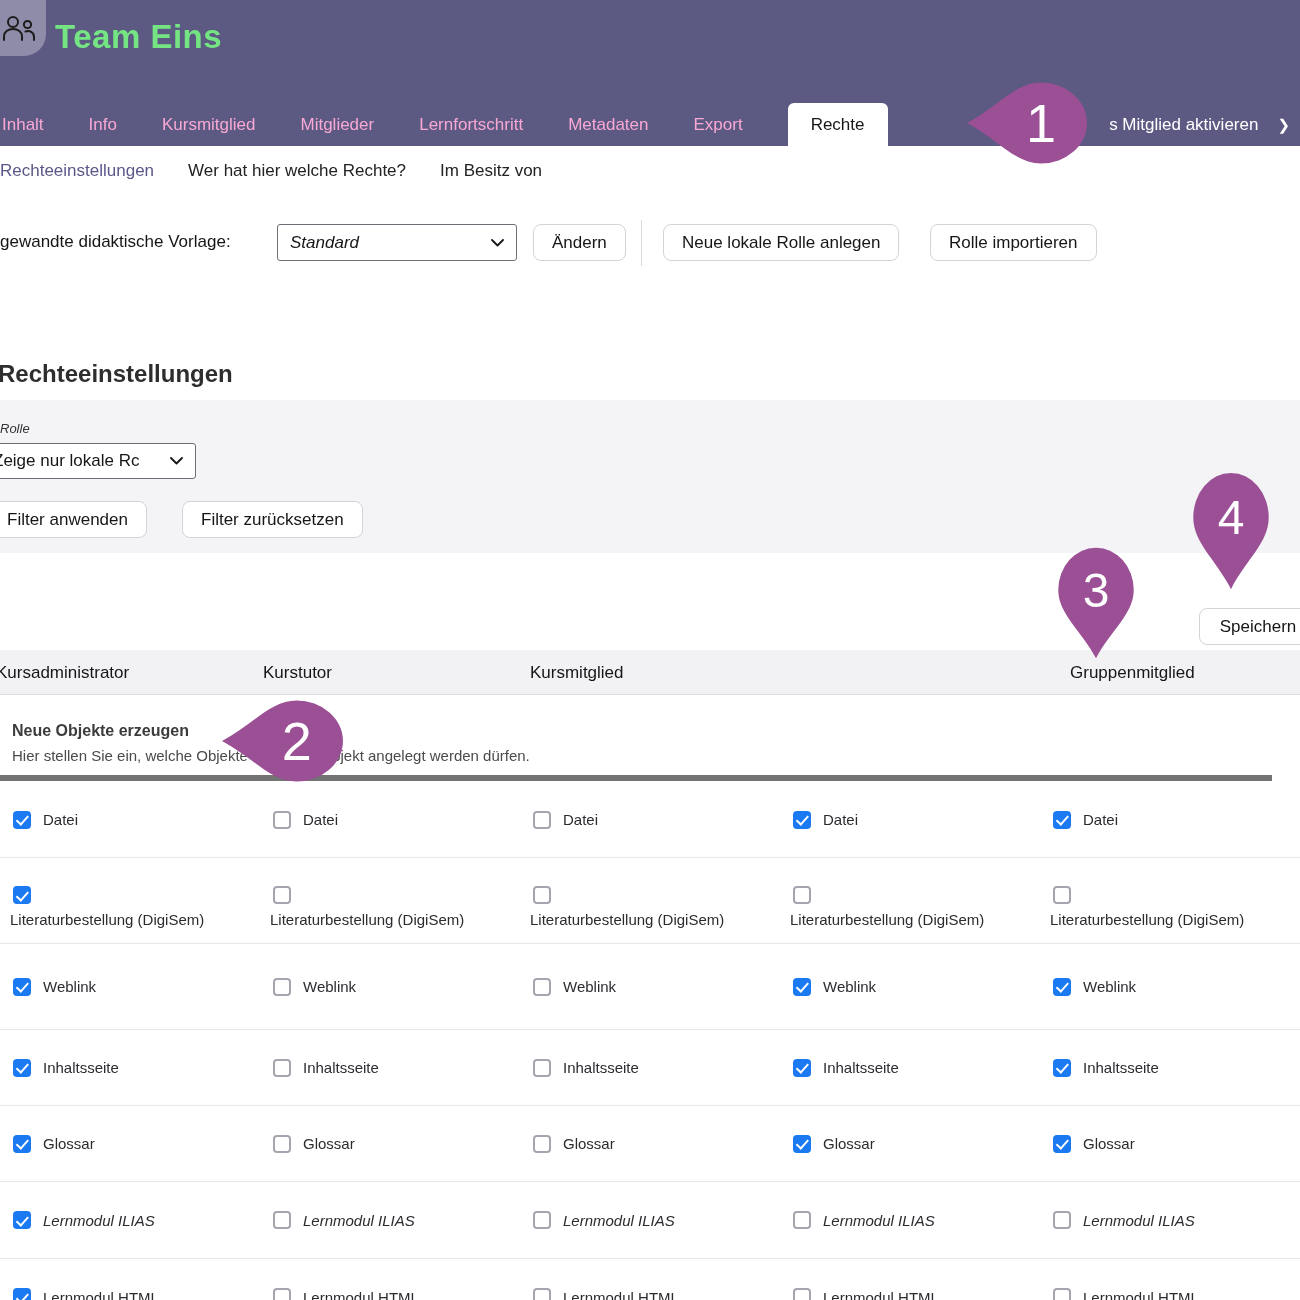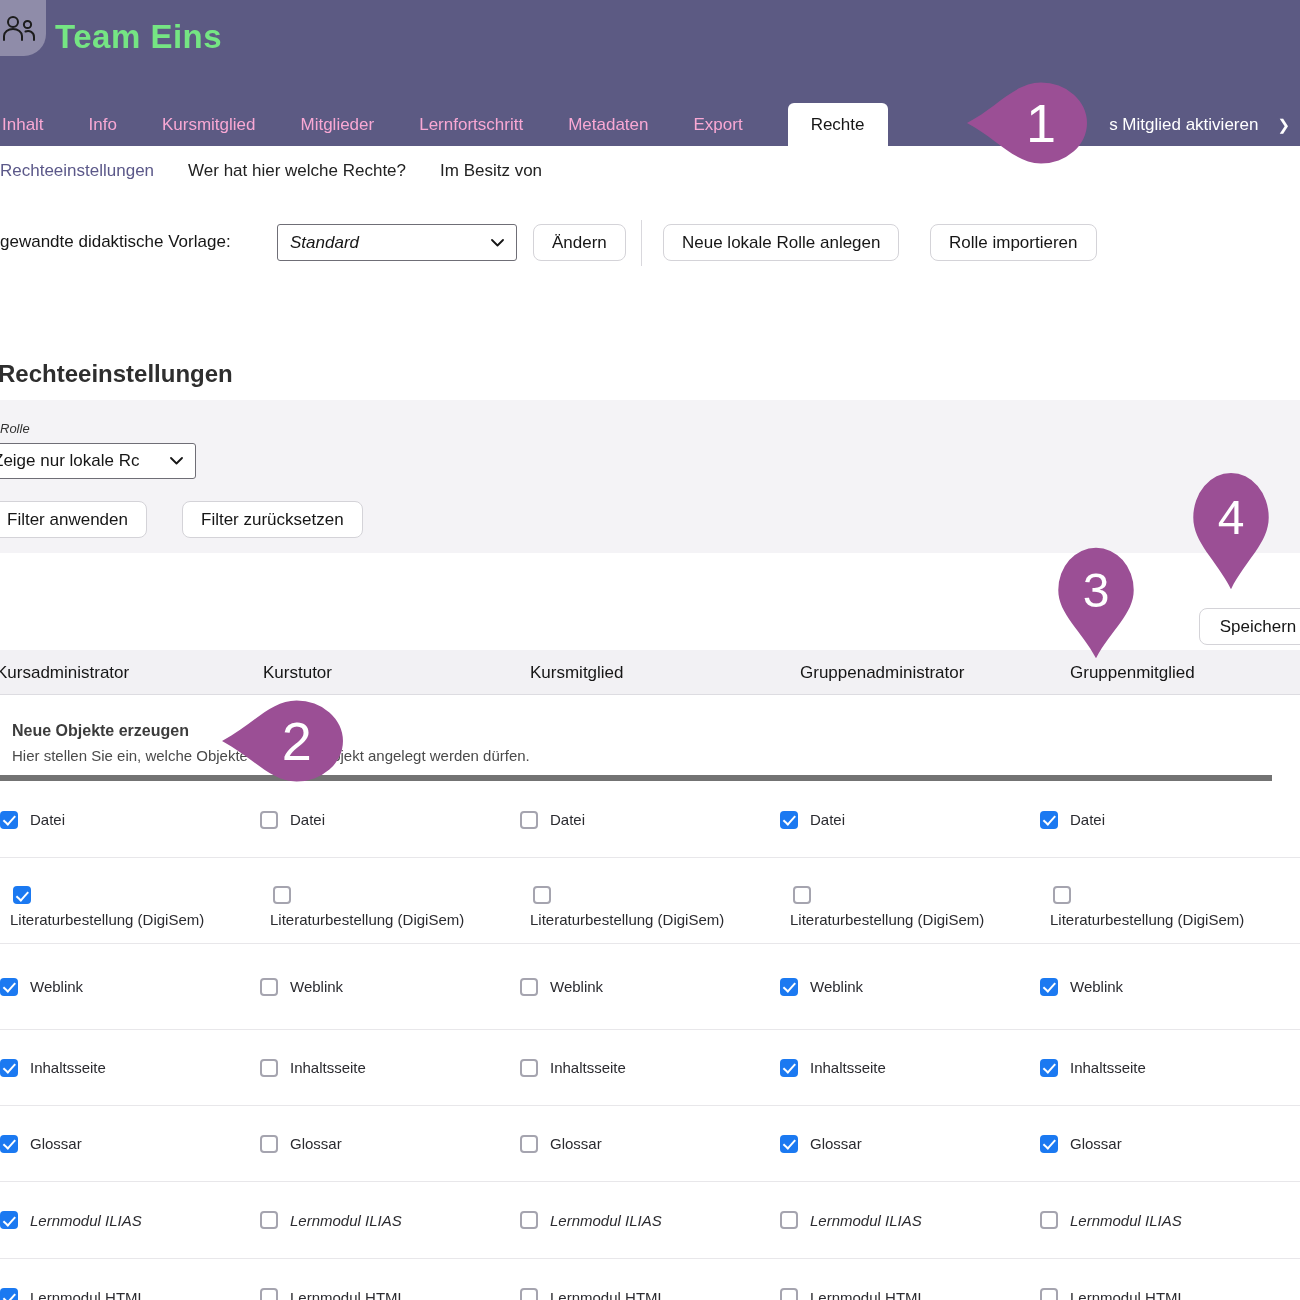--- a/index.html
+++ b/index.html
@@ -63,21 +63,21 @@
   .thead span { position:absolute; top:0; height:45px; display:flex; align-items:center;
                 font-size:17px; color:#161616; white-space:nowrap; }
   .section-row { position:absolute; left:0; top:695px; width:1272px; height:86px;
                  border-bottom:6px solid #737373; }
   .sec-title { position:absolute; left:12px; top:27px; font-size:16px; font-weight:bold; color:#3c3c3c; }
   .sec-desc { position:absolute; left:12px; top:52px; font-size:15px; color:#4a4a4a; }
 
   .prow { position:absolute; left:0; width:1300px; border-bottom:1px solid #e8e7ea; }
   .prow.last { border-bottom:none; }
   .pcell { position:absolute; top:0; width:260px; height:100%; }
-  .pcell.inline { display:flex; align-items:center; gap:12px; }
+  .pcell.inline { display:flex; align-items:center; gap:12px; padding-left:13px; }
   .pcell .plabel { font-size:15px; color:#2b2b30; white-space:nowrap; }
   .pcell.stacked .cb { position:absolute; left:13px; top:28px; }
   .pcell.stacked .plabel { position:absolute; left:10px; top:53px; }
 
   .cb { width:18px; height:18px; border-radius:4px; flex:none; position:relative; cursor:pointer; }
   .cb.unchecked { border:2px solid #a5a4af; background:#fff; }
   .cb.checked { background:var(--c-checkbox_checked,#1b79f1); }
   .cb.checked::after { content:""; position:absolute; left:6px; top:2.5px; width:5px; height:9.5px;
                        border-right:2.4px solid #fff; border-bottom:2.4px solid #fff; transform:rotate(42deg); }
 
@@ -154,21 +154,20 @@
     <button class="btn btn-apply">Filter anwenden</button>
     <button class="btn btn-reset">Filter zurücksetzen</button>
   </div>
 
   <button class="btn btn-save">Speichern</button>
 
   <div class="thead" id="thead">
       <span style="left: -4px;">Kursadministrator</span>
       <span style="left: 263px;">Kurstutor</span>
       <span style="left: 530px;">Kursmitglied</span>
-      <span style="left: 800px;">Gruppenadministrator</span>
       <span style="left: 1070px;">Gruppenmitglied</span>
     </div>
 
   <div class="section-row">
     <div class="sec-title">Neue Objekte erzeugen</div>
     <div class="sec-desc">Hier stellen Sie ein, welche Objekte in diesem Objekt angelegt werden dürfen.</div>
   </div>
 
   <div id="grid">
       <div class="prow" style="top: 782px; height: 76px;">

